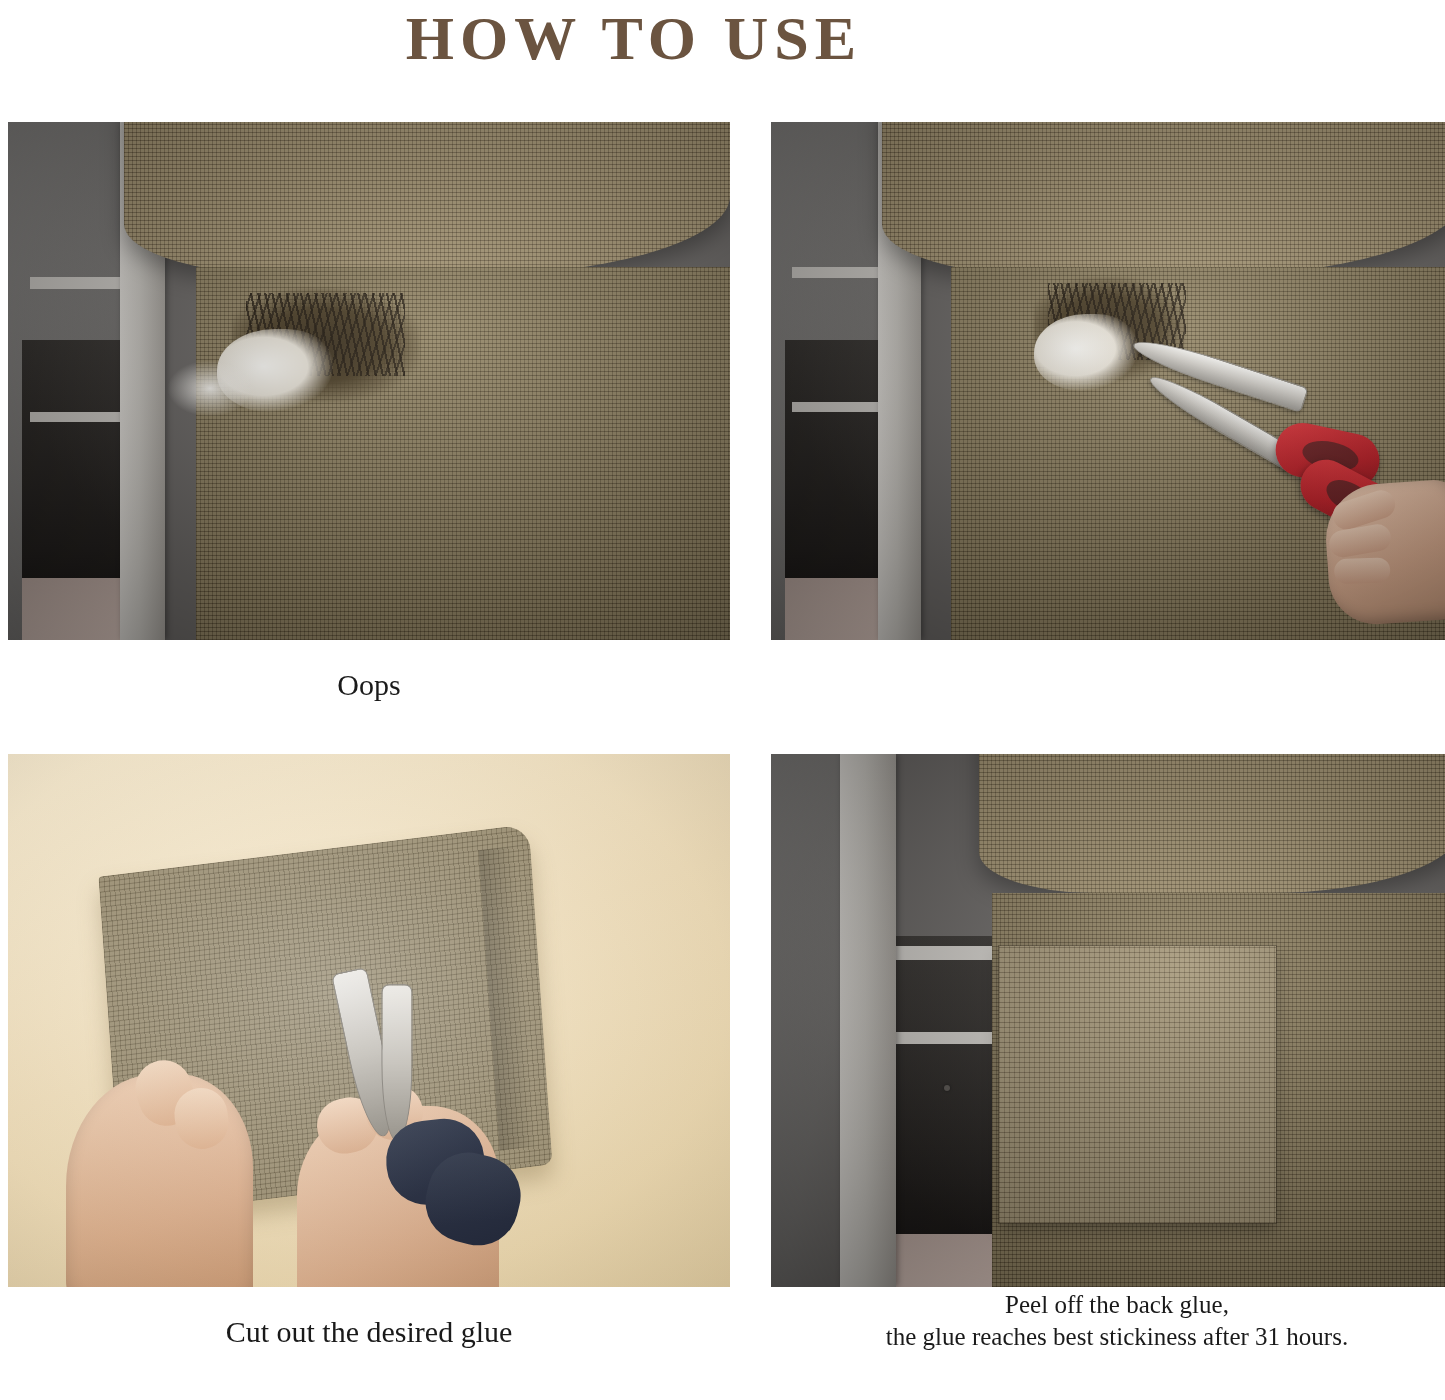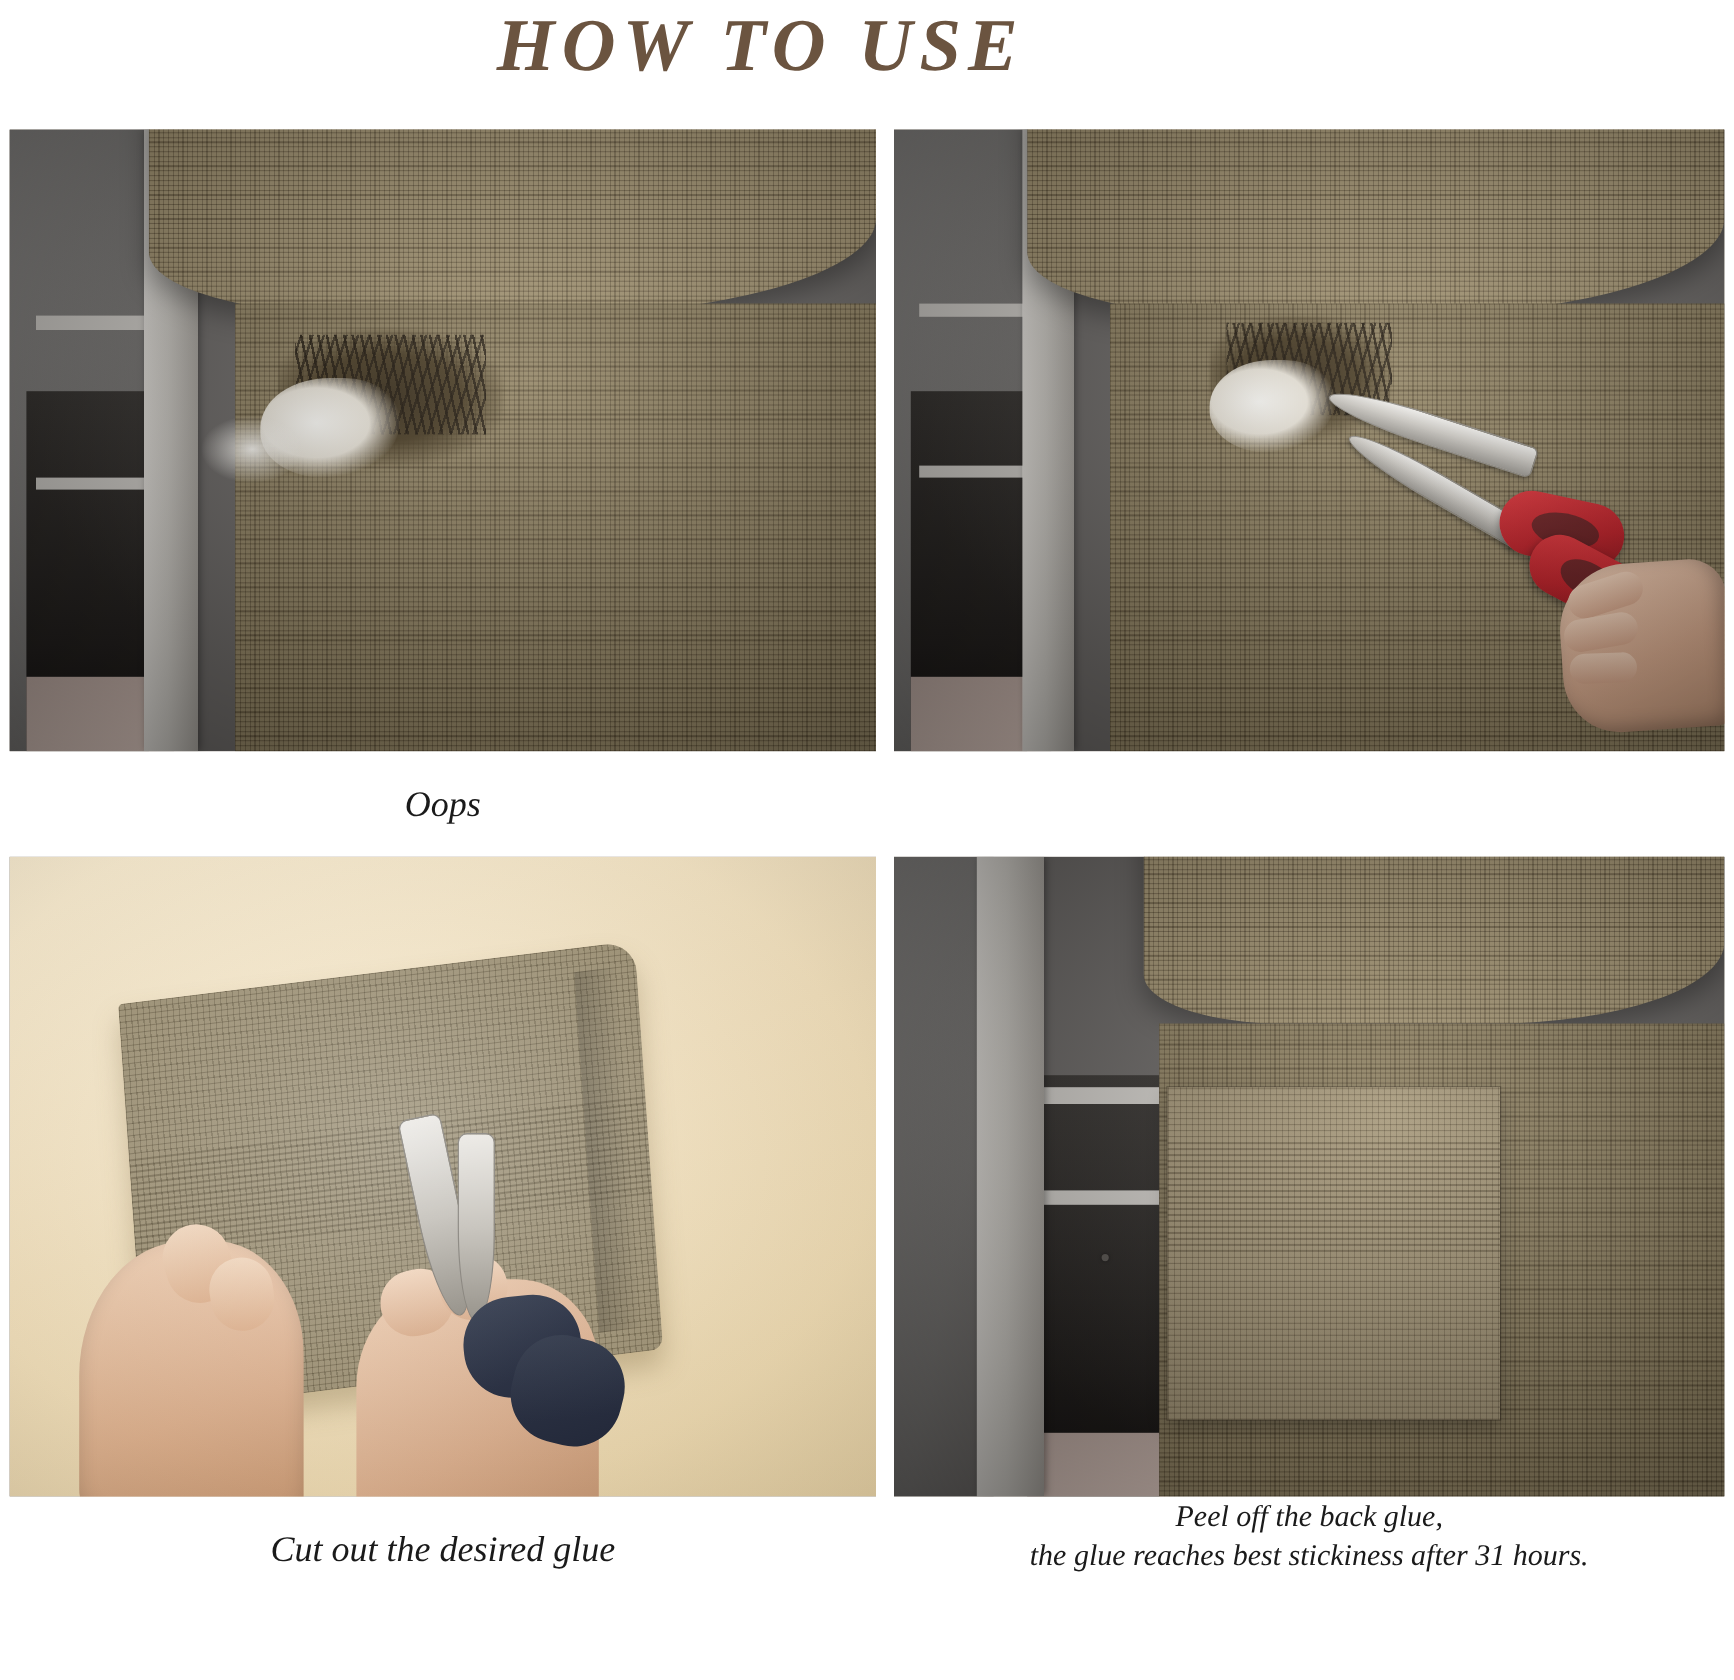--- a/index.html
+++ b/index.html
@@ -11,43 +11,43 @@
     width: 1445px;
     height: 1400px;
     font-family: "Liberation Serif", serif;
     overflow: hidden;
   }
   .page {
     position: relative;
     width: 1268px;
     height: 1400px;
     background: #ffffff;
-    font-style: italic;
   }
   .page-title {
     text-align: center;
     font-family: "Liberation Serif", serif;
     font-weight: bold;
     font-size: 62px;
     letter-spacing: 6px;
     color: #6b5440;
     margin: 0;
     padding-top: 6px;
     line-height: 1.05;
   }
   .grid {
     position: absolute;
-    top: 108px;
+    top: 122px;
     left: 8px;
     width: 1429px;
     display: grid;
     grid-template-columns: 722px 707px;
     grid-template-rows: auto auto;
     column-gap: 0px;
     row-gap: 0px;
+    gap: 26px;
   }
   .cell {
     position: relative;
   }
   .cell.right {
     padding-left: 15px;
   }
   .photo {
     position: relative;
     width: 100%;

